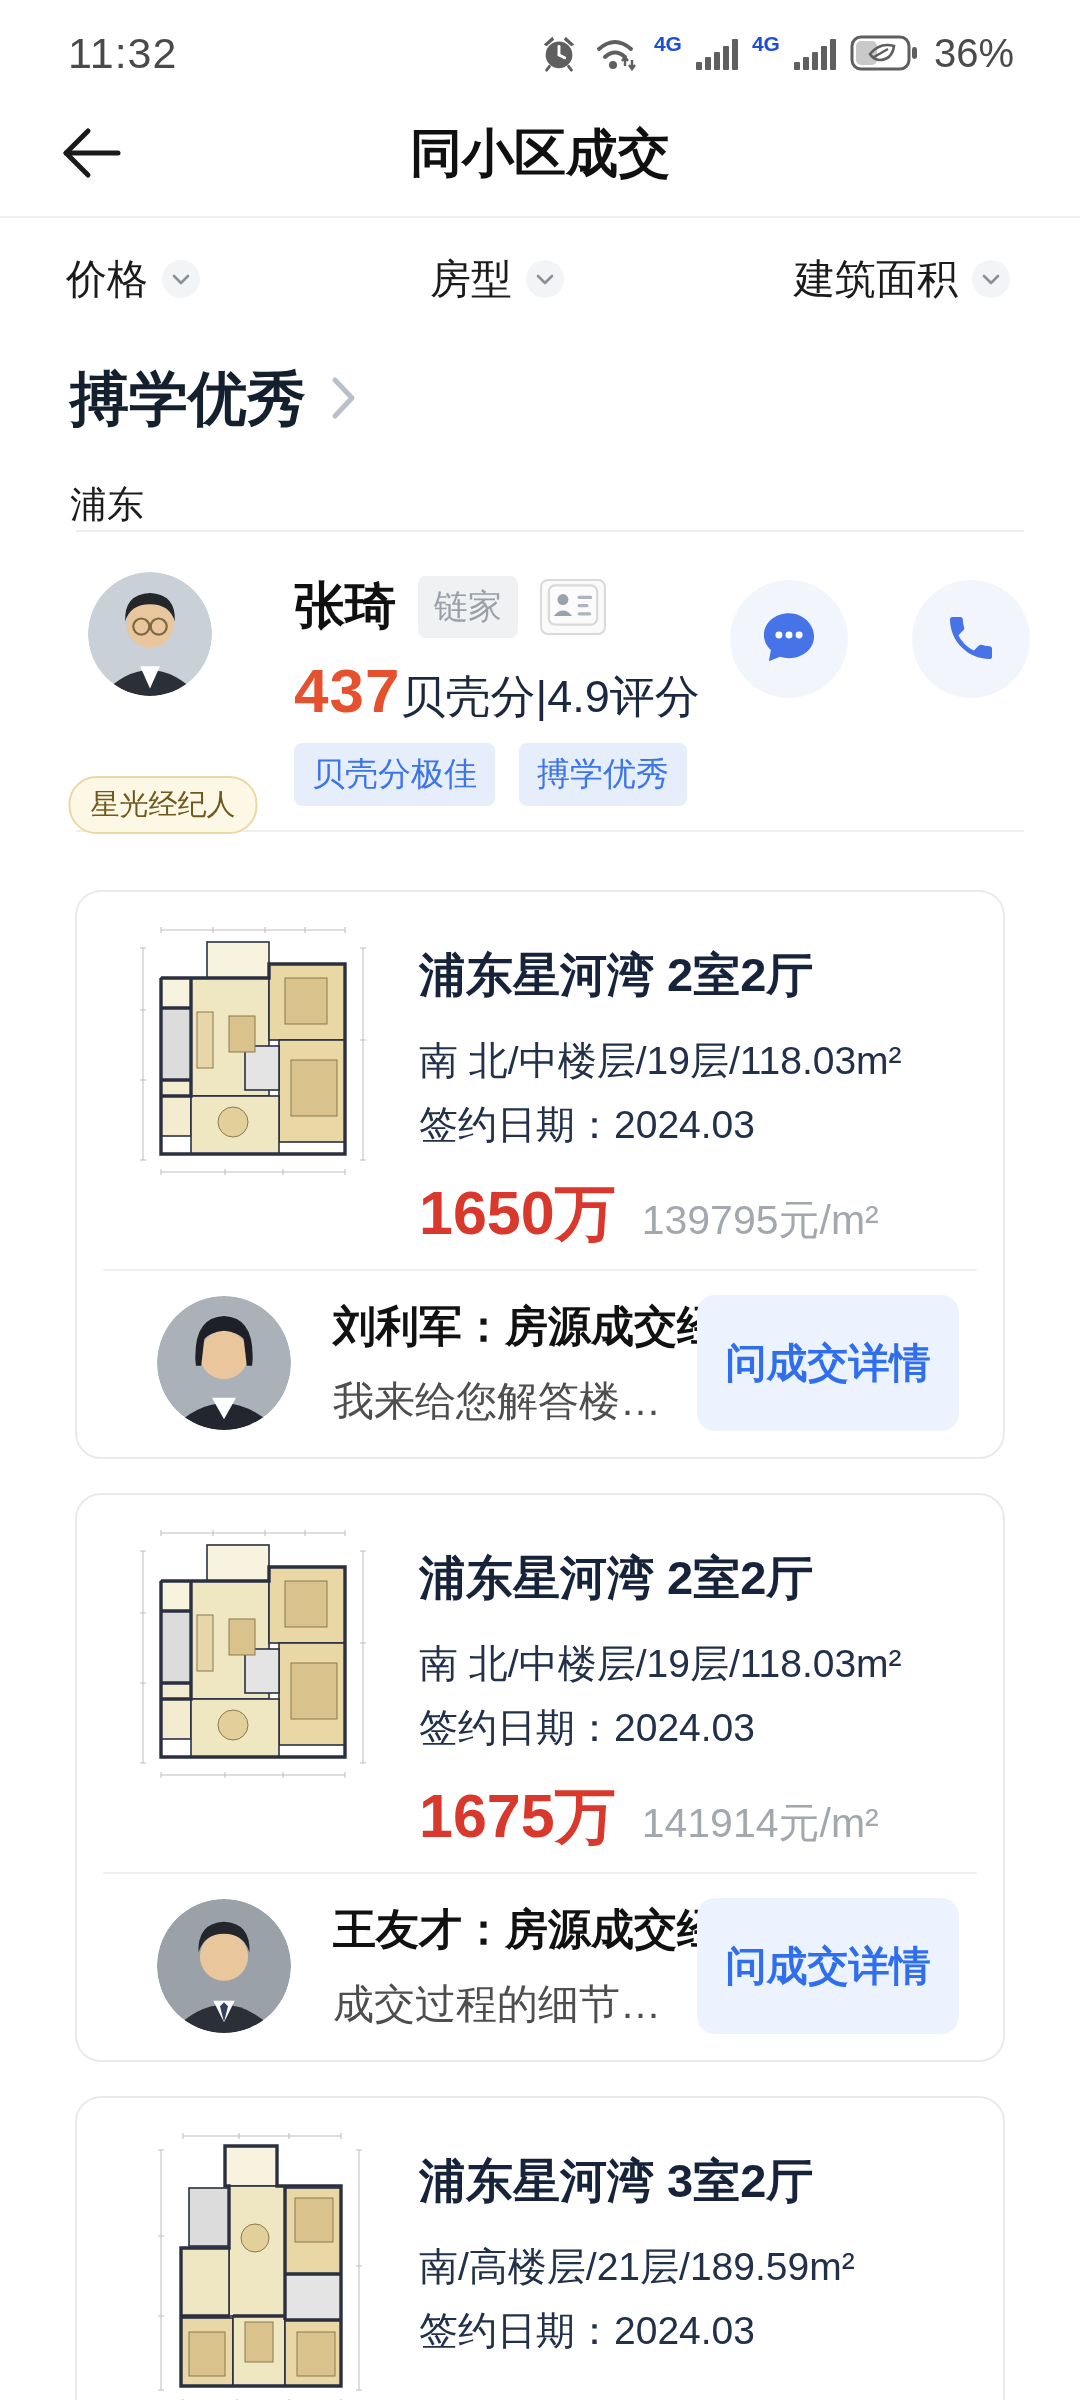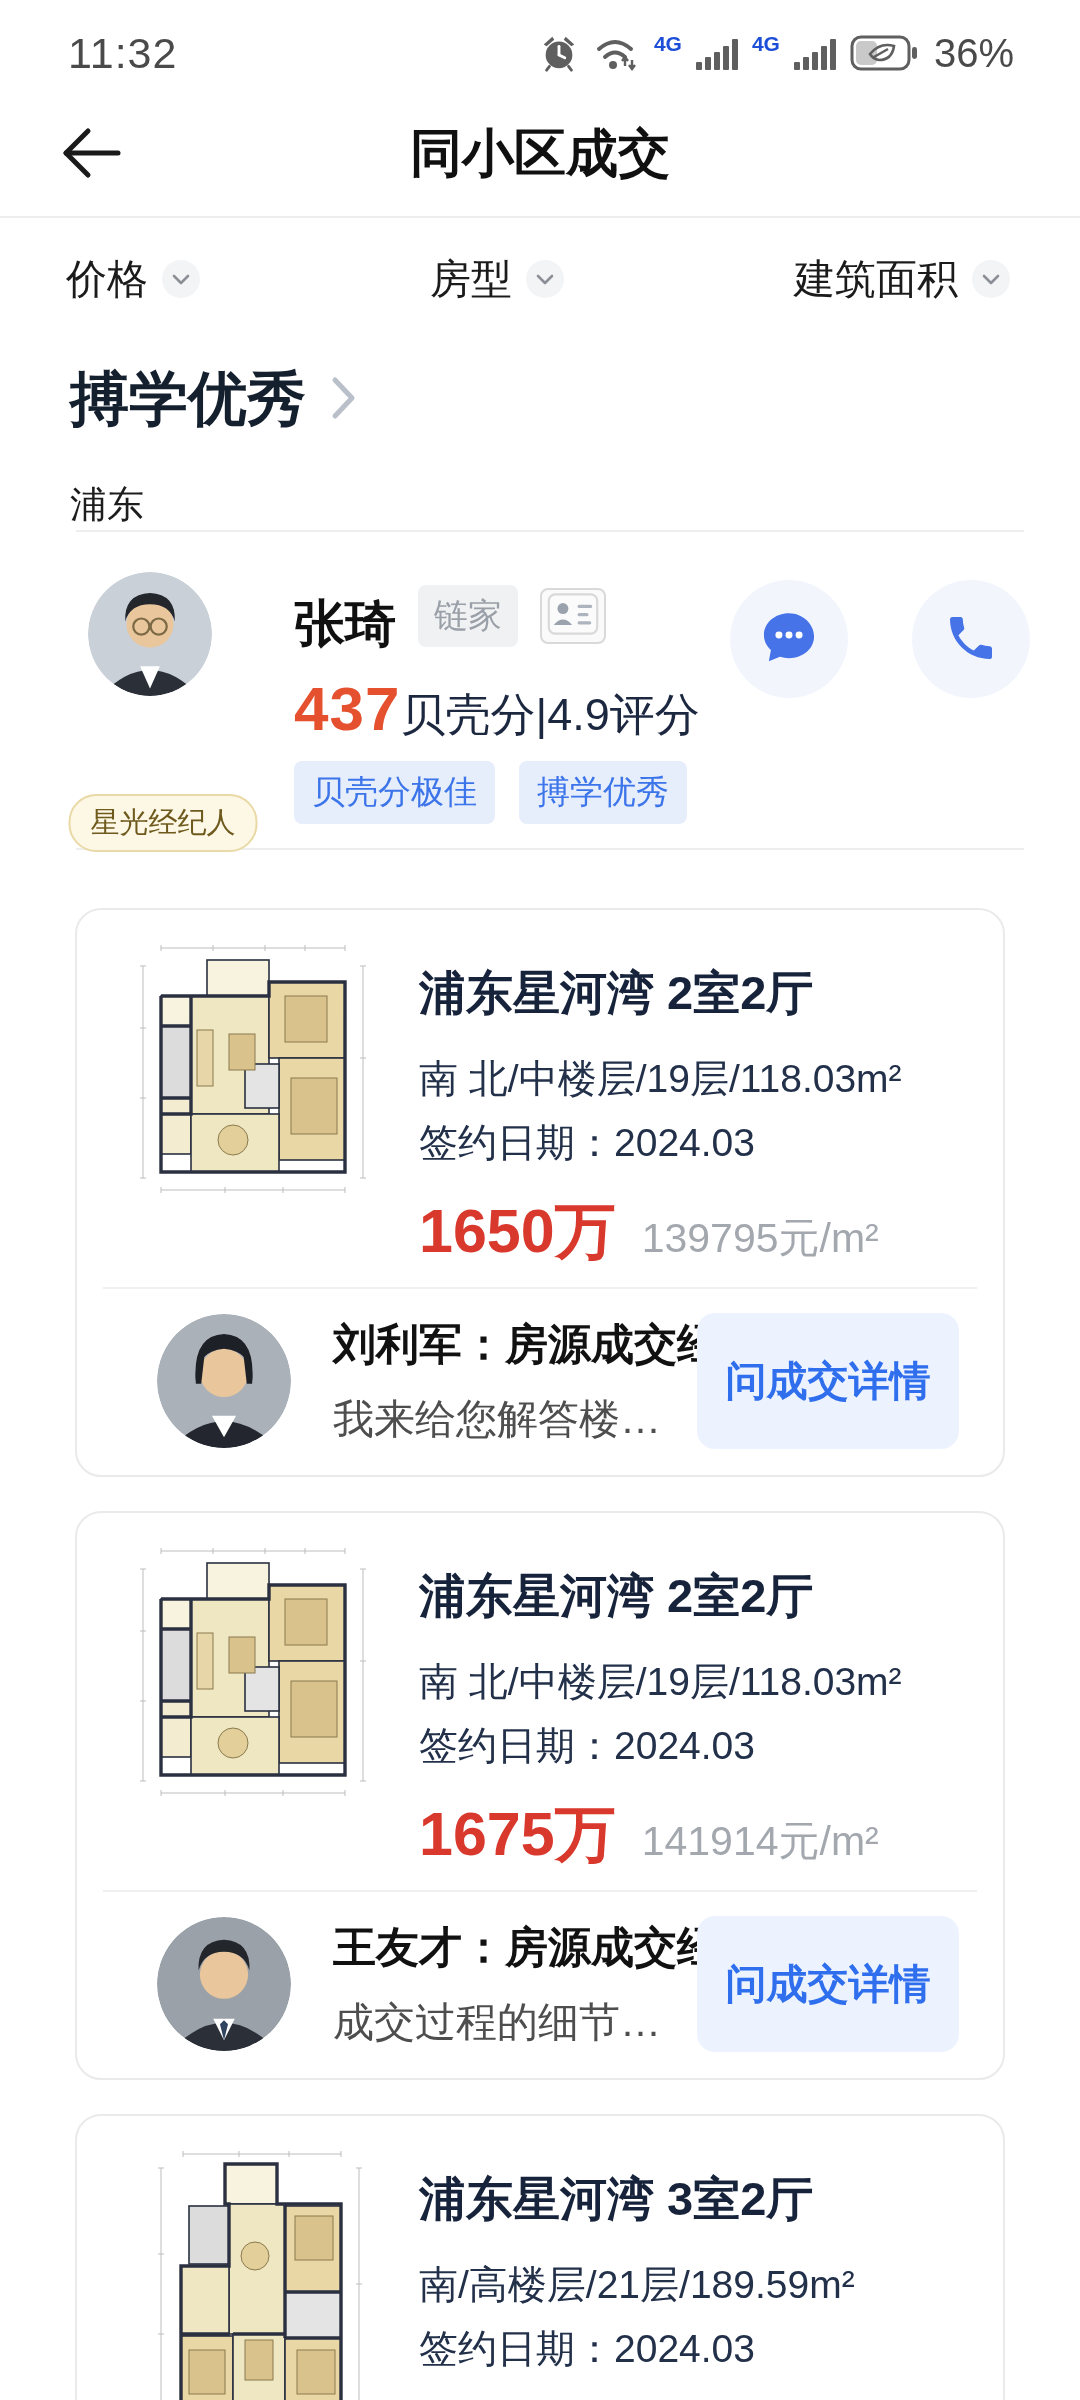--- a/index.html
+++ b/index.html
@@ -36,21 +36,21 @@
   .community-name { font-size:59px; font-weight:700; color:#15202f; }
   .community-district { margin-top:40px; font-size:37px; color:#1d1d1d; }
 
   
   .agent-section { display:flex; padding:40px 50px 24px 88px; }
   .agent-avatar-wrap { position:relative; width:150px; flex:0 0 150px; }
   .avatar { border-radius:50%; overflow:hidden; display:block; }
   .star-badge { position:absolute; left:50%; transform:translateX(-50%); bottom:-28px; white-space:nowrap; background:#fdf8e6; border:2px solid #e9d9a6; border-radius:28px; padding:7px 20px; font-size:29px; color:#6f5a1e; }
   .agent-info { flex:1; margin-left:56px; }
   .agent-name-row { display:flex; align-items:center; gap:22px; }
-  .agent-name { font-size:51px; font-weight:700; color:#101010;margin-top:18px; }
+  .agent-name { font-size:51px; font-weight:700; color:#101010; }
   .brand-tag { font-size:34px; color:#9aa0a8; background:#f0f1f3; border-radius:8px; padding:8px 16px; }
   .card-icon-btn { background:#fafafa; border:2px solid #d9d9d9; border-radius:8px; width:66px; height:56px; display:flex; align-items:center; justify-content:center; cursor:pointer; }
   .agent-score-row { margin-top:14px; display:flex; align-items:baseline; }
   .agent-score { font-size:62px; font-weight:800; color:#e5512f; letter-spacing:1px; }
   .agent-score-text { font-size:45px; font-weight:500; color:#1c2740; }
   .agent-tags { margin-top:16px; display:flex; gap:24px; }
   .blue-tag { font-size:33px; color:#3c74e9; background:#e6eefc; border-radius:8px; padding:9px 18px; white-space:nowrap; }
   .agent-actions { display:flex; align-items:flex-start; gap:64px; margin-left:20px; margin-top:8px; }
   .round-btn { width:118px; height:118px; border-radius:50%; background:#f2f6fc; border:none; display:flex; align-items:center; justify-content:center; cursor:pointer; }
 

